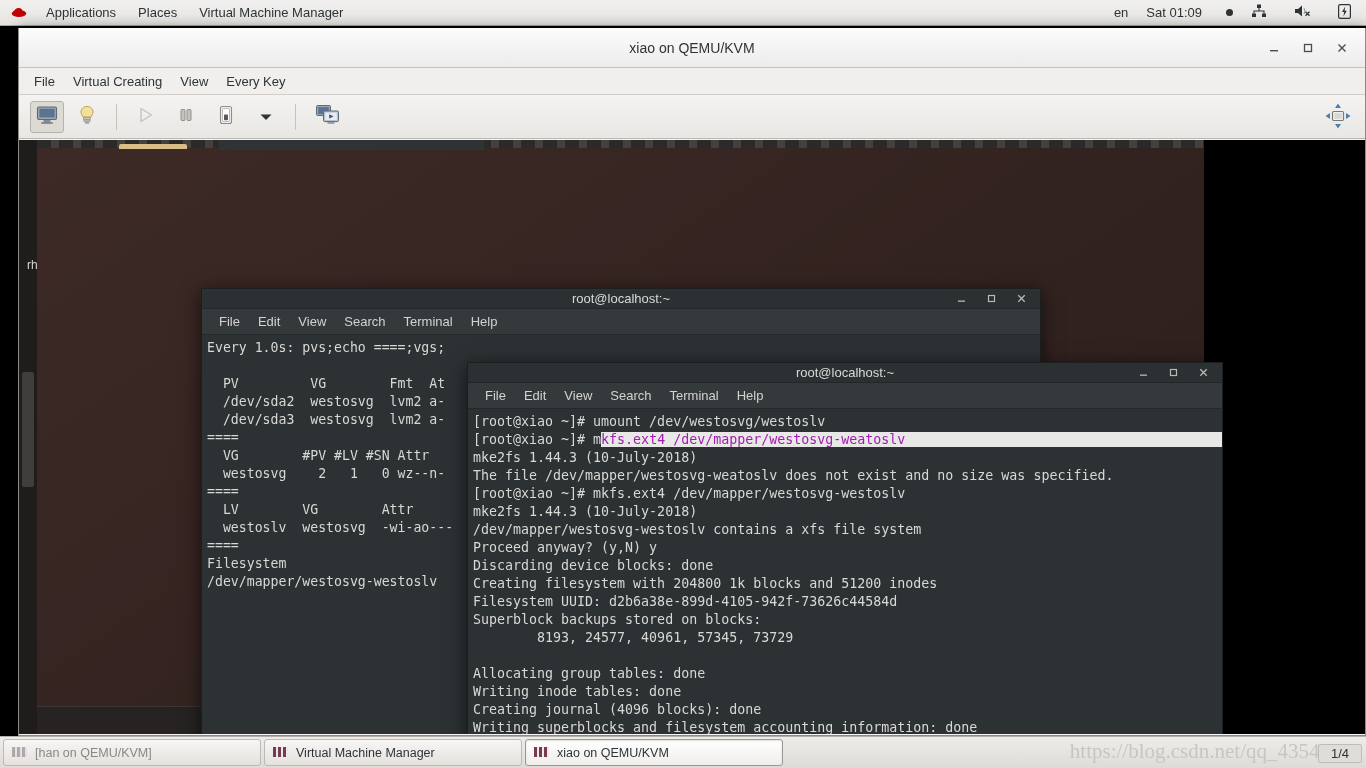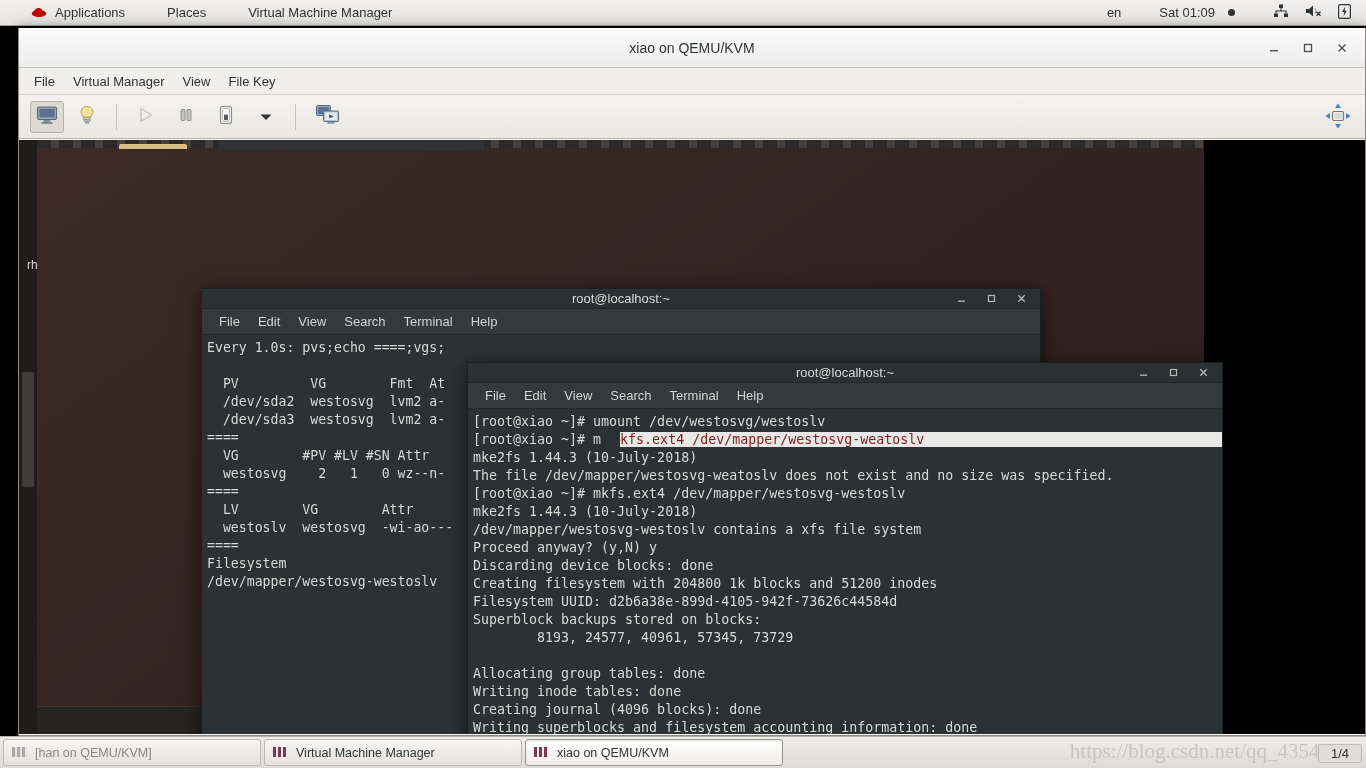--- a/index.html
+++ b/index.html
@@ -13,21 +13,21 @@
 
   
   .top-panel {
     position: absolute; left: 0; top: 0; width: 1366px; height: 26px;
     background: linear-gradient(to bottom, #f2f1f0 0%, #e6e4e1 100%);
     border-bottom: 1px solid #a8a5a0;
     display: flex; align-items: center;
     font-size: 13px; color: #2e3436;
   }
   .tp-left { display: flex; align-items: center; height: 100%; }
-  .tp-item { padding: 0 11px; height: 100%; display: flex; align-items: center; gap: 8px; cursor: default; margin-left: 20px; }
+  .tp-item { padding: 0 11px; height: 100%; display: flex; align-items: center; gap: 19px; cursor: default; }
   .rh-logo { width: 16px; height: 14px; position: relative; display: inline-block; }
   .tp-spacer { flex: 1; }
   .tp-right { display: flex; align-items: center; height: 100%; padding-right: 6px; }
   .tp-right .tp-item { padding: 1px 9px; }
   .clock-dot { width: 7px; height: 7px; border-radius: 50%; background: #2e3436; display: inline-block; margin-left: 5px; }
 
   
   .vmm-window {
     position: absolute; left: 18px; top: 28px; width: 1348px; height: 708px;
     background: #f6f5f4;
@@ -144,21 +144,21 @@
   .term-body {
     flex: 1; background: #2c3133;
     font-family: "DejaVu Sans Mono", monospace;
     font-size: 13.3px; line-height: 18px;
     color: #d8d8d4;
     padding: 4px 0 0 2px;
     white-space: pre;
     overflow: hidden;
   }
   .term-line { padding-left: 3px; height: 18px; }
-  .term-line .sel { background: #e8e8e6; color: #7f1d1d; margin-left: 19px; }
+  .term-line .sel { background: #e8e8e6; color: #a21caf; }
 
   
   #term-back { left: 182px; top: 148px; width: 840px; height: 500px; z-index: 5; }
   #term-back .term-body { font-size: 13.2px; }
   
   #term-front { left: 448px; top: 222px; width: 756px; height: 468px; z-index: 10; }
 
   
   
   .host-taskbar {
@@ -275,23 +275,23 @@
         <div class="win-btn">
           <svg width="12" height="12" viewBox="0 0 12 12">
               <path d="M2.5 2.5 L9.5 9.5 M9.5 2.5 L2.5 9.5" stroke="#4d4d4d" stroke-width="1.4"></path>
             </svg>
         </div>
       </div>
     </div>
 
     <div class="vmm-menubar">
       <div class="menu-item"><span>File</span></div>
-      <div class="menu-item"><span>Virtual Manager</span></div>
+      <div class="menu-item"><span>Virtual Creating</span></div>
       <div class="menu-item"><span>View</span></div>
-      <div class="menu-item"><span>File Key</span></div>
+      <div class="menu-item"><span>Every Key</span></div>
     </div>
 
     <div class="vmm-toolbar">
       <div class="tb-btn active">
         <span>
           <svg width="22" height="20" viewBox="0 0 22 20">
             <rect x="1.5" y="2" width="19" height="12.5" rx="1.4" fill="#9aa7b4" stroke="#5d6b78" stroke-width="1.1"></rect>
             <rect x="3.4" y="3.8" width="15.2" height="8.6" fill="#5b7290"></rect>
             <rect x="7.5" y="15" width="7" height="2.6" fill="#7f8c99"></rect>
             <rect x="5" y="17.2" width="12" height="1.6" rx="0.7" fill="#6d7b88"></rect>

